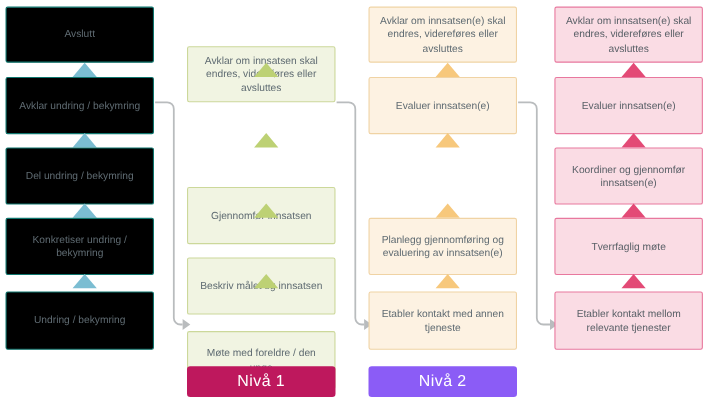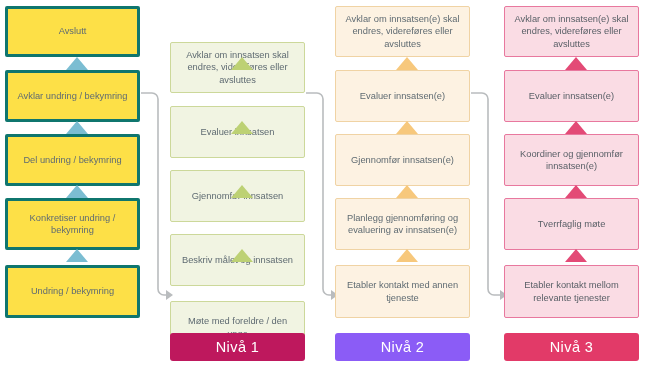--- a/index.html
+++ b/index.html
@@ -40,21 +40,21 @@
     line-height:1.32;
     color:#5f6b72;
   }
   .r0{top:6px;height:51px;}
   .r1{top:70px;height:52px;}
   .r2{top:134px;height:52px;}
   .r3{top:198px;height:52px;}
   .r4{top:265px;height:53px;}
 
   
-  #col0 .box{background:#fde047;border:3px solid #0f766e;}
+  #col0 .box{background:#000000;border:1px solid #0f766e;}
   #col1 .box{background:#f1f4e2;border:1px solid #ccd89a;margin-top:36px;}
   #col2 .box{background:#fdf2e2;border:1px solid #f0d3a4;}
   #col3 .box{background:#fadce4;border:1px solid #e8789e;color:#585f66;}
 
   
   .uarrow{
     position:absolute;
     left:61px;
     width:0;height:0;
     border-left:11px solid transparent;
@@ -117,49 +117,46 @@
     <div class="box r2">Del undring / bekymring</div>
     <div class="uarrow a2"></div>
     <div class="box r3">Konkretiser undring / bekymring</div>
     <div class="uarrow a3"></div>
     <div class="box r4">Undring / bekymring</div>
   </div>
 
   <div class="col" id="col1">
     <div class="box r0">Avklar om innsatsen skal endres, videreføres eller avsluttes</div>
     <div class="uarrow a0"></div>
-    <div class="box r1">Evaluer innsatsen</div>
     <div class="uarrow a1"></div>
     <div class="box r2">Gjennomfør innsatsen</div>
     <div class="uarrow a2"></div>
     <div class="box r3">Beskriv målet og innsatsen</div>
     <div class="uarrow a3"></div>
     <div class="box r4">Møte med foreldre / den unge</div>
     <div class="footer">Nivå 1</div>
   </div>
 
   <div class="col" id="col2">
     <div class="box r0">Avklar om innsatsen(e) skal endres, videreføres eller avsluttes</div>
     <div class="uarrow a0"></div>
     <div class="box r1">Evaluer innsatsen(e)</div>
     <div class="uarrow a1"></div>
-    <div class="box r2">Gjennomfør innsatsen(e)</div>
     <div class="uarrow a2"></div>
     <div class="box r3">Planlegg gjennomføring og evaluering av innsatsen(e)</div>
     <div class="uarrow a3"></div>
     <div class="box r4">Etabler kontakt med annen tjeneste</div>
     <div class="footer">Nivå 2</div>
   </div>
 
   <div class="col" id="col3">
     <div class="box r0">Avklar om innsatsen(e) skal endres, videreføres eller avsluttes</div>
     <div class="uarrow a0"></div>
     <div class="box r1">Evaluer innsatsen(e)</div>
     <div class="uarrow a1"></div>
     <div class="box r2">Koordiner og gjennomfør innsatsen(e)</div>
     <div class="uarrow a2"></div>
     <div class="box r3">Tverrfaglig møte</div>
     <div class="uarrow a3"></div>
     <div class="box r4">Etabler kontakt mellom relevante tjenester</div>
-    <div class="footer">Nivå 3</div>
   </div>
 
 </div>
 
 </body></html>

